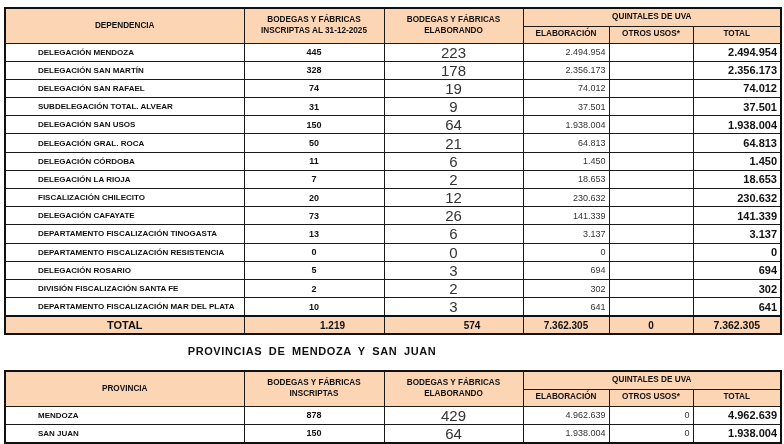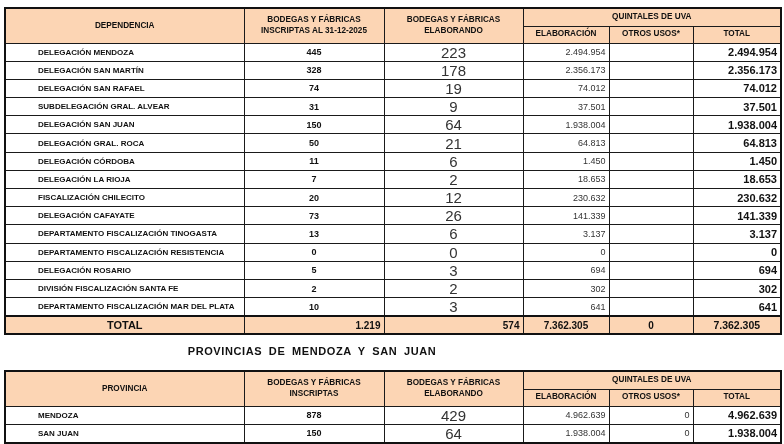--- a/index.html
+++ b/index.html
@@ -13,21 +13,21 @@
   .h1 { height: 18px; }
   .h2 { height: 17px; }
   td { font-size: 8.3px; height: 17.2px; }
   td.dep { font-weight: bold; text-align: left; font-size: 8px; padding-left: 32px; }
   td.ins { font-weight: bold; text-align: center; font-size: 9px; margin-top: 44px; }
   td.elab { text-align: center; color: #333; font-size: 15px; }
   td.num { text-align: right; color: #333; font-size: 9px; }
   td.tot { text-align: right; font-weight: bold; font-size: 11px; }
   tr.total-row td { background: #fcd5b4; font-weight: bold; height: 16px; font-size: 10px; }
   tr.total-row td.tlabel { text-align: center; font-size: 11px; }
-  tr.total-row td.c { text-align: right; padding-left: 40px; }
+  tr.total-row td.c { text-align: center; padding-left: 40px; }
   tr.total-row td.r { text-align: center; }
   tr.total-row td.tot { font-size: 10.5px; }
   .thick-top td { border-top: 2px solid #111; }
   .section-title { position: absolute; top: 345px; left: 0; width: 624px; text-align: center;
                    font-weight: bold; font-size: 11px; letter-spacing: 0.6px; word-spacing: 3px; }
   col.c-dep { width: 239px; }
   col.c-ins { width: 140px; }
   col.c-elab { width: 139px; }
   col.c-elb { width: 86px; }
   col.c-otr { width: 84px; }
@@ -84,29 +84,29 @@
       </tr>
       <tr>
         <td class="dep">DELEGACIÓN SAN RAFAEL</td>
         <td class="ins">74</td>
         <td class="elab">19</td>
         <td class="num">74.012</td>
         <td class="num"></td>
         <td class="tot">74.012</td>
       </tr>
       <tr>
-        <td class="dep">SUBDELEGACIÓN GRAL. ALVEAR</td>
+        <td class="dep">SUBDELEGACIÓN TOTAL. ALVEAR</td>
         <td class="ins">31</td>
         <td class="elab">9</td>
         <td class="num">37.501</td>
         <td class="num"></td>
         <td class="tot">37.501</td>
       </tr>
       <tr>
-        <td class="dep">DELEGACIÓN SAN JUAN</td>
+        <td class="dep">DELEGACIÓN SAN USOS</td>
         <td class="ins">150</td>
         <td class="elab">64</td>
         <td class="num">1.938.004</td>
         <td class="num"></td>
         <td class="tot">1.938.004</td>
       </tr>
       <tr>
         <td class="dep">DELEGACIÓN GRAL. ROCA</td>
         <td class="ins">50</td>
         <td class="elab">21</td>

